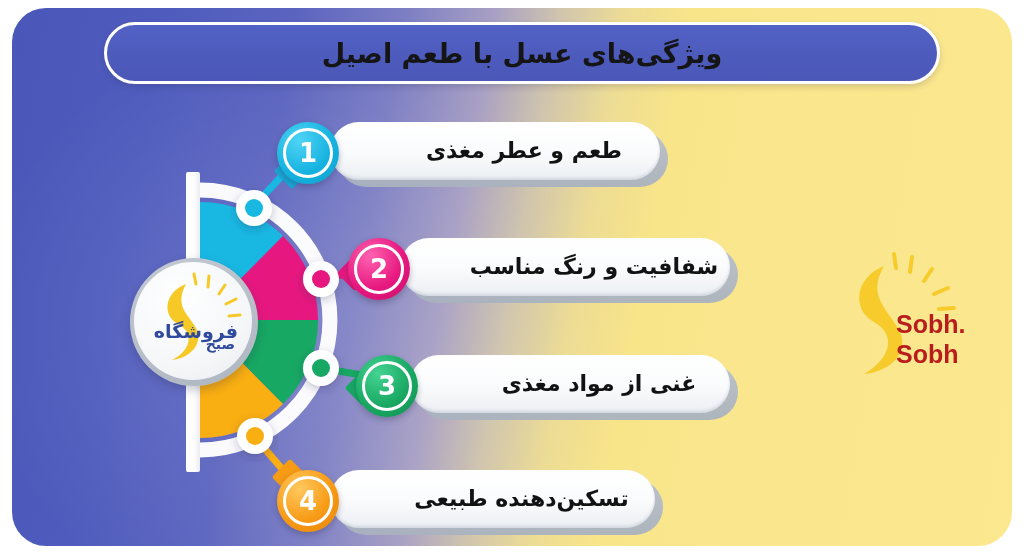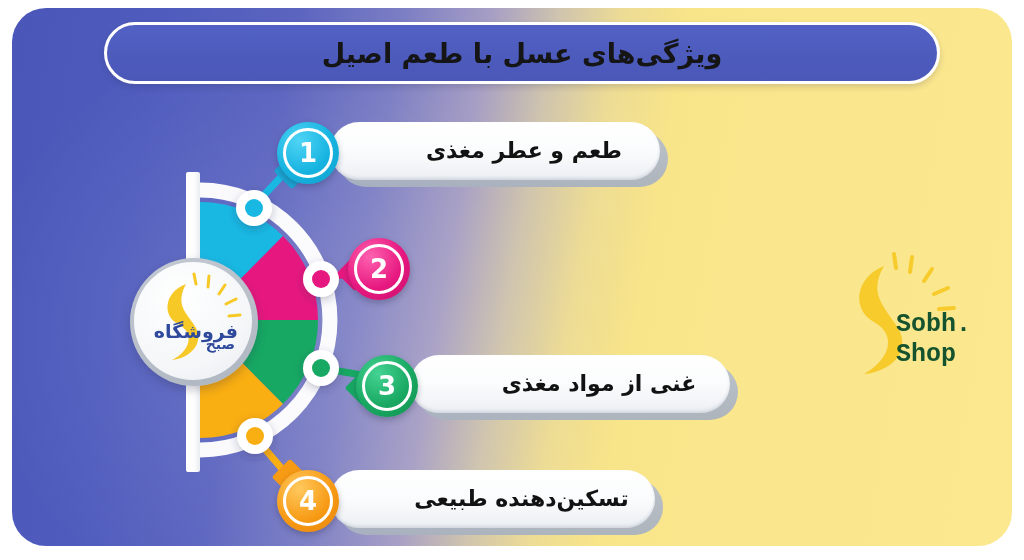--- a/index.html
+++ b/index.html
@@ -188,23 +188,23 @@
     direction: rtl;
     line-height: 1;
   }
   .hub-label-1 { right: 14px; top: 60px; font-size: 19px; }
   .hub-label-2 { right: 17px; top: 75px; font-size: 14px; }
 
   
   .wm { position: absolute; left: 838px; top: 248px; width: 150px; height: 150px; }
   .wm-t1, .wm-t2 {
     position: absolute;
-    color: #14532d;
-    font-weight: bold;
-    font-family: Liberation Mono, monospace;
+    color: #b91c1c;
+    font-weight: bold;
+    font-family: Liberation Sans, sans-serif;
     direction: ltr;
     line-height: 1;
   }
   .wm-t1 { left: 58px; top: 64px; font-size: 25px; }
   .wm-t2 { left: 58px; top: 94px; font-size: 25px; }
 
   .vbar {
     position: absolute;
     left: 186px; top: 172px;
     width: 14px; height: 300px;
@@ -290,20 +290,26 @@
     </div>
   </div>
   <div class="badge-wrap" style="left:277px; top:122px;">
     <div class="badge-tail" style="left:2px; top:36px; transform:rotate(45deg); background:#1aa7d6;"></div>
     <div class="badge-disc" style="background: radial-gradient(circle at 36% 30%, #4fd4f5 0%, #16b3e0 55%, #0f9ec9 100%);">
       <div class="badge-ring"></div>
       <span class="badge-num">1</span>
     </div>
   </div>
 
+  <div class="item-row" style="left:400px; top:238px; width:330px;">
+    <div class="pill-shadow"></div>
+    <div class="pill">
+      <span class="pill-text">شفافیت و رنگ مناسب</span>
+    </div>
+  </div>
   <div class="badge-wrap" style="left:348px; top:238px;">
     <div class="badge-tail" style="left:-6px; top:22px; transform:rotate(45deg); background:#e6187f;"></div>
     <div class="badge-disc" style="background: radial-gradient(circle at 36% 30%, #ff62b0 0%, #e6187f 55%, #c80f69 100%);">
       <div class="badge-ring"></div>
       <span class="badge-num">2</span>
     </div>
   </div>
 
   <div class="item-row" style="left:410px; top:355px; width:320px;">
     <div class="pill-shadow"></div>
@@ -339,16 +345,16 @@
                C 52 124, 74 104, 60 80 C 46 58, 30 46, 46 18 Z" fill="#f6cb2b"></path>
       <g stroke="#f6cb2b" stroke-width="4" stroke-linecap="round">
         <line x1="58" y1="20" x2="56" y2="6"></line>
         <line x1="72" y1="24" x2="74" y2="9"></line>
         <line x1="86" y1="33" x2="94" y2="21"></line>
         <line x1="96" y1="46" x2="110" y2="40"></line>
         <line x1="101" y1="61" x2="116" y2="60"></line>
       </g>
     </svg>
     <div class="wm-t1">Sobh.</div>
-    <div class="wm-t2">Shop</div>
+    <div class="wm-t2">Sobh</div>
   </div>
 
 </div>
 
 </body></html>

